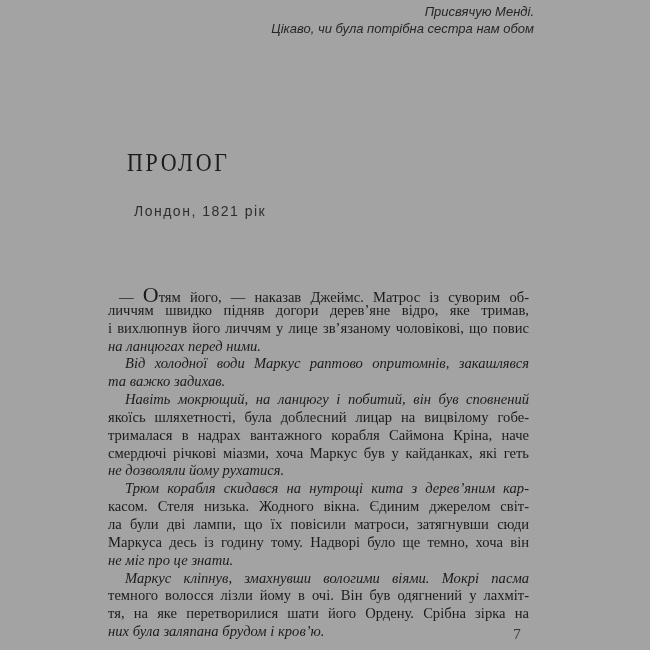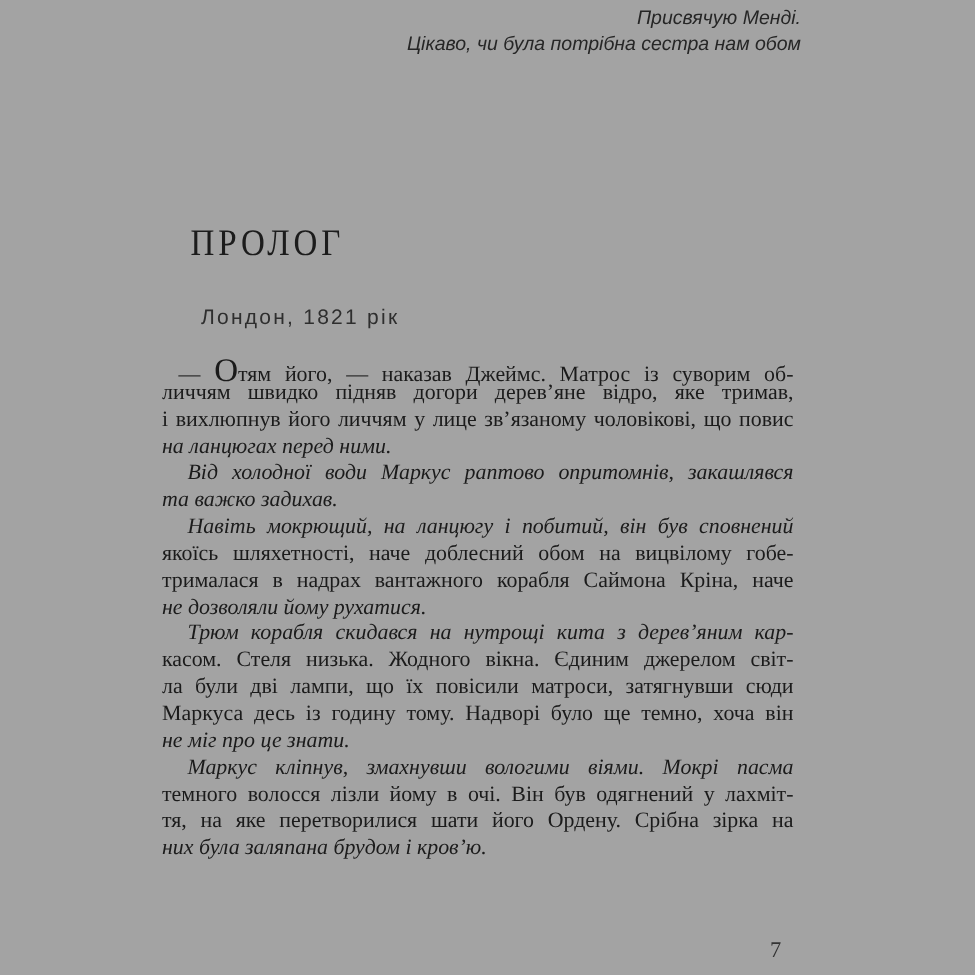--- a/index.html
+++ b/index.html
@@ -72,20 +72,21 @@
   .line.last {
     text-align-last: left;
     font-style: italic;
   }
   .line.indent {
     padding-left: 17px;
     font-style: italic;
   }
   .line.opening {
     padding-left: 11px;
+    margin-top: 48px;
   }
   .initial {
     font-size: 22px;
     line-height: 1;
   }
   .page-number {
     position: absolute;
     left: 506px;
     top: 626px;
     width: 22px;
@@ -109,22 +110,23 @@
   <div class="subtitle">Лондон, 1821 рік</div>
 
   <div class="body-text" id="body-text">
       <div class="line opening"><span>— </span><span class="initial">О</span><span>тям його, — наказав Джеймс. Матрос із суворим об-</span></div>
       <div class="line">личчям швидко підняв догори дерев’яне відро, яке тримав,</div>
       <div class="line">і вихлюпнув його личчям у лице зв’язаному чоловікові, що повис</div>
       <div class="line last">на ланцюгах перед ними.</div>
       <div class="line indent">Від холодної води Маркус раптово опритомнів, закашлявся</div>
       <div class="line last">та важко задихав.</div>
       <div class="line indent">Навіть мокрющий, на ланцюгу і побитий, він був сповнений</div>
-      <div class="line">якоїсь шляхетності, наче доблесний обом на вицвілому гобе-</div>
+      <div class="line">якоїсь шляхетності, була доблесний лицар на вицвілому гобе-</div>
       <div class="line">трималася в надрах вантажного корабля Саймона Кріна, наче</div>
+      <div class="line">смердючі річкові міазми, хоча Маркус був у кайданках, які геть</div>
       <div class="line last">не дозволяли йому рухатися.</div>
       <div class="line indent">Трюм корабля скидався на нутрощі кита з дерев’яним кар-</div>
       <div class="line">касом. Стеля низька. Жодного вікна. Єдиним джерелом світ-</div>
       <div class="line">ла були дві лампи, що їх повісили матроси, затягнувши сюди</div>
       <div class="line">Маркуса десь із годину тому. Надворі було ще темно, хоча він</div>
       <div class="line last">не міг про це знати.</div>
       <div class="line indent">Маркус кліпнув, змахнувши вологими віями. Мокрі пасма</div>
       <div class="line">темного волосся лізли йому в очі. Він був одягнений у лахміт-</div>
       <div class="line">тя, на яке перетворилися шати його Ордену. Срібна зірка на</div>
       <div class="line last">них була заляпана брудом і кров’ю.</div>

